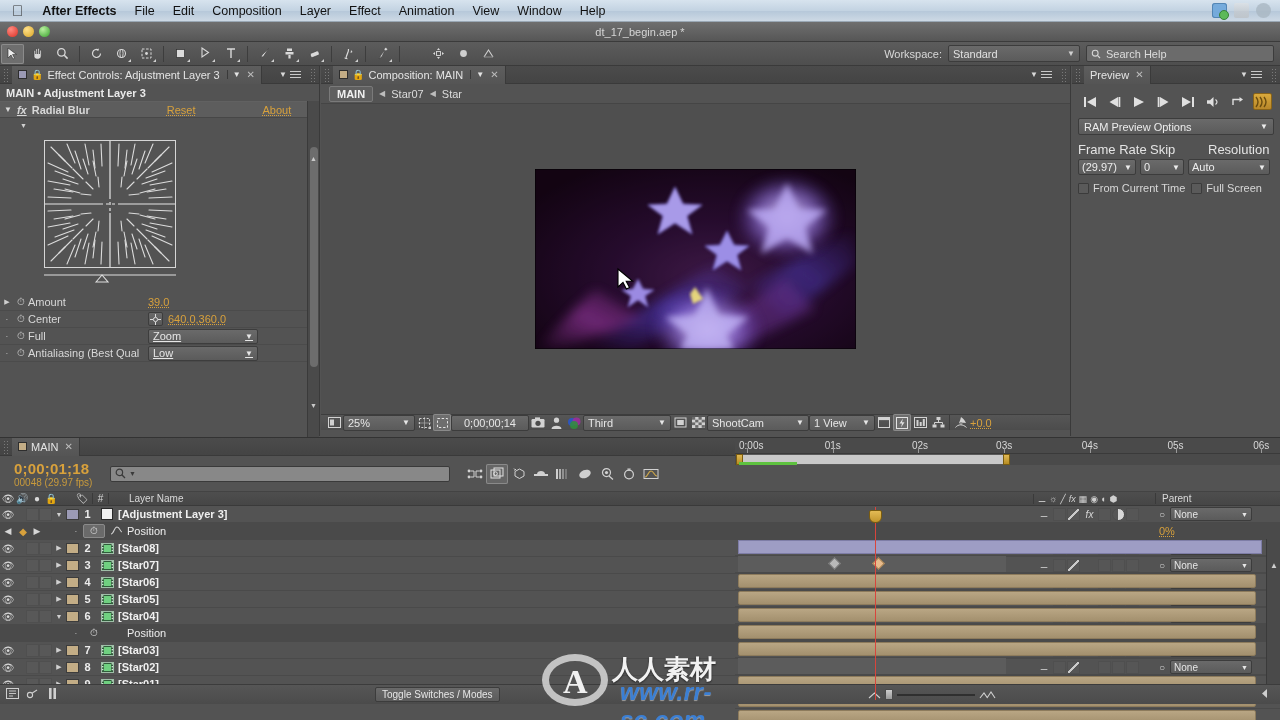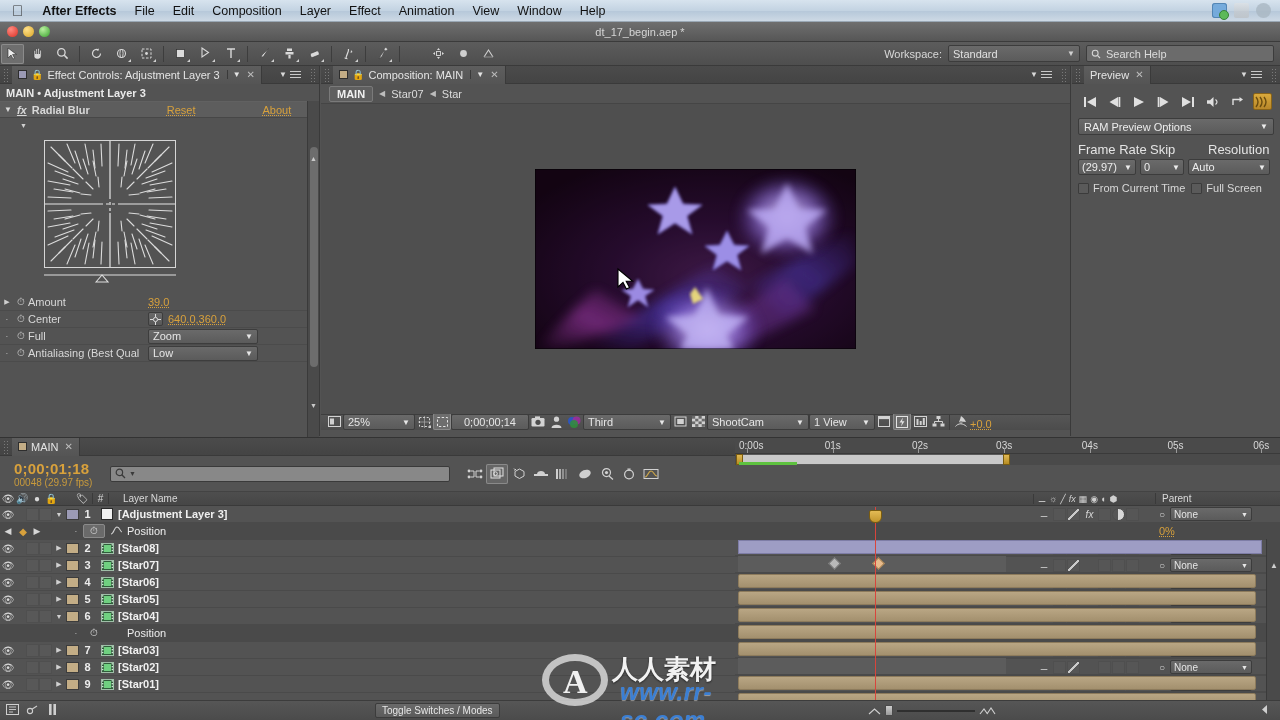--- a/index.html
+++ b/index.html
@@ -105,42 +105,42 @@
   .fx-head .fxi { font-style:italic; font-weight:bold; font-size:11px; text-decoration:underline;}
   .fx-head .nm { font-weight:bold; }
   .lnk { color:#d8a13c; text-decoration:underline; text-decoration-style:dotted; font-size:11px;}
   .fx-row { height:17px; display:flex; align-items:center; font-size:11px; border-bottom:1px solid #4b4b4b;}
   .fx-row .tw { width:14px; text-align:center; font-size:7px; color:#cfcfcf;}
   .fx-row .sw { width:14px; text-align:center; color:#c8c8c8; font-size:10px;}
   .fx-row .lbl { flex:0 0 120px; }
   .fx-val { color:#d8a13c; text-decoration:underline; text-decoration-style:dotted; }
   .fx-dd { width:110px; height:15px; background:linear-gradient(#6a6a6a,#5b5b5b);
       border:1px solid #3d3d3d; border-radius:2px; display:flex; align-items:center;
-      padding:0 4px; font-size:11px; color:#e6e6e6;}
+      padding:0 4px; font-size:11px; color:#e6e6e6;text-decoration:underline;}
   .fx-dd .caret{ margin-left:auto; font-size:8px;}
   .center-btn { width:15px;height:14px; background:linear-gradient(#6a6a6a,#585858); border:1px solid #3d3d3d;
       display:flex;align-items:center;justify-content:center; margin-right:5px; border-radius:2px;}
   .blur-diag { width:132px; height:128px; margin:8px 0 0 44px; position:relative;
       border:1px solid #d6d6d6; }
   .blur-slider { width:132px; margin-left:44px; margin-top:4px; }
   .vscroll { position:absolute; right:0; top:0; width:12px; bottom:0; background:#4a4a4a; border-left:1px solid #3a3a3a;}
   .vscroll .thumb { position:absolute; left:2px; width:8px; background:#6d6d6d; border-radius:4px;}
 
   
   #comppanel { left:321px; top:66px; width:750px; height:370px; border-right:1px solid #3a3a3a; }
   .comp-nav { height:20px; display:flex; align-items:center; gap:6px; padding-left:8px; background:#535353;
      font-size:11px; border-bottom:1px solid #454545;}
   .crumb-main { background:#5f5f5f; border:1px solid #7a7a7a; border-radius:2px; padding:1px 7px; font-weight:bold;
      color:#f0f0f0;}
   .crumb { color:#dcdcdc; }
   .crumb-arw { font-size:8px; color:#bdbdbd; }
   .comp-canvas { position:relative; height:310px; background:#4f4f4f; display:flex; align-items:center; justify-content:center;}
   .viewer { width:321px; height:180px; position:relative; overflow:hidden; background:#120512;}
   .comp-foot { height:16px; background:linear-gradient(#565656,#4c4c4c); border-top:1px solid #3d3d3d;
-     display:flex; align-items:flex-end; gap:0; padding:0 4px; font-size:11px;}
+     display:flex; align-items:center; gap:0; padding:0 4px; font-size:11px;}
   .cbox { height:16px; background:linear-gradient(#6a6a6a,#5b5b5b); border:1px solid #3c3c3c; border-radius:2px;
      display:flex; align-items:center; padding:0 4px; color:#e6e6e6; font-size:11px;}
   .cbox .caret { margin-left:auto; padding-left:8px; font-size:8px;}
   .cicon { width:18px; height:17px; display:flex;align-items:center;justify-content:center; color:#d4d4d4;}
   .cicon.act { background:#6e6e6e; box-shadow:inset 0 0 0 1px #8a8a8a; border-radius:2px;}
   .csep{ width:1px;height:15px;background:#3d3d3d;margin:0 2px;}
 
   
   #prevpanel { left:1072px; top:66px; width:208px; height:370px;}
   .prev-body { padding:5px 6px; }
@@ -203,21 +203,21 @@
      border:1px solid #7a5c10; border-radius:2px 2px 6px 6px; z-index:10;}
   .trow { height:17px; border-bottom:1px solid #4a4a4a; position:relative;}
   .lbar { position:absolute; top:1px; height:14px; background:linear-gradient(#b9a684,#a3906e);
      border:1px solid #8d7b5c; border-radius:2px;}
   .adjbar { position:absolute; top:1px; height:14px; background:#9e9dc4; border:1px solid #7e7da6;}
   .kf { position:absolute; width:9px;height:9px; background:#b9b9b9; border:1px solid #6e6e6e;
      transform:rotate(45deg);}
   .kf.sel { background:#e8bb8c; border-color:#9c7b4e;}
   .propstrip { position:absolute; top:0; height:16px; background:#5c5c5c;}
 
-  .tl-bottom { position:absolute; left:0; bottom:0; width:1280px; height:20px;
+  .tl-bottom { position:absolute; left:0; bottom:16px; width:1280px; height:20px;
      background:linear-gradient(#565656,#4b4b4b); border-top:1px solid #3c3c3c; display:flex;
      align-items:center; }
   .tsw-btn { height:15px; background:linear-gradient(#6a6a6a,#5b5b5b); border:1px solid #3c3c3c;
      border-radius:2px; padding:0 6px; display:flex;align-items:center; font-size:10px; color:#e6e6e6;}
   .zoomslider { display:flex; align-items:center; gap:4px; }
   .zs-track { width:78px; height:2px; background:#2f2f2f;}
   .zs-knob { width:8px;height:11px;background:linear-gradient(#cdcdcd,#9a9a9a); border:1px solid #4a4a4a; border-radius:1px;}
 
   .watermark { position:absolute; left:528px; top:648px; width:260px; height:62px; pointer-events:none; z-index:50;}
   .wm-text { position:absolute; left:92px; top:30px; font-size:24px; font-weight:bold; font-style:italic;
@@ -910,21 +910,21 @@
     </div>
 
     <div class="colhead">
       <span style="width:16px;text-align:center">👁</span>
       <span style="width:14px;text-align:center">🔊</span>
       <span style="width:14px;text-align:center">●</span>
       <span style="width:16px;text-align:center">🔒</span>
       <span style="width:12px;border-left:1px solid #3a3a3a;"></span>
       <span style="width:20px;text-align:center">🏷</span>
       <span style="width:16px;text-align:center;border-left:1px solid #3a3a3a">#</span>
-      <span style="padding-left:14px;border-left:1px solid #3a3a3a;flex:1">Layer Name</span>
+      <span style="padding-left:20px;border-left:1px solid #3a3a3a;flex:1">Layer Name</span>
       <span style="width:122px;display:flex;align-items:center;gap:3px;border-left:1px solid #3a3a3a;padding-left:4px;color:#cfcfcf;font-size:9px">
         <span>⚊</span>
         <span>☼</span>
         <span>╱</span>
         <span style="font-style:italic">fx</span>
         <span>▦</span>
         <span>◉</span>
         <span>◐</span>
         <span>⬢</span>
       </span>

